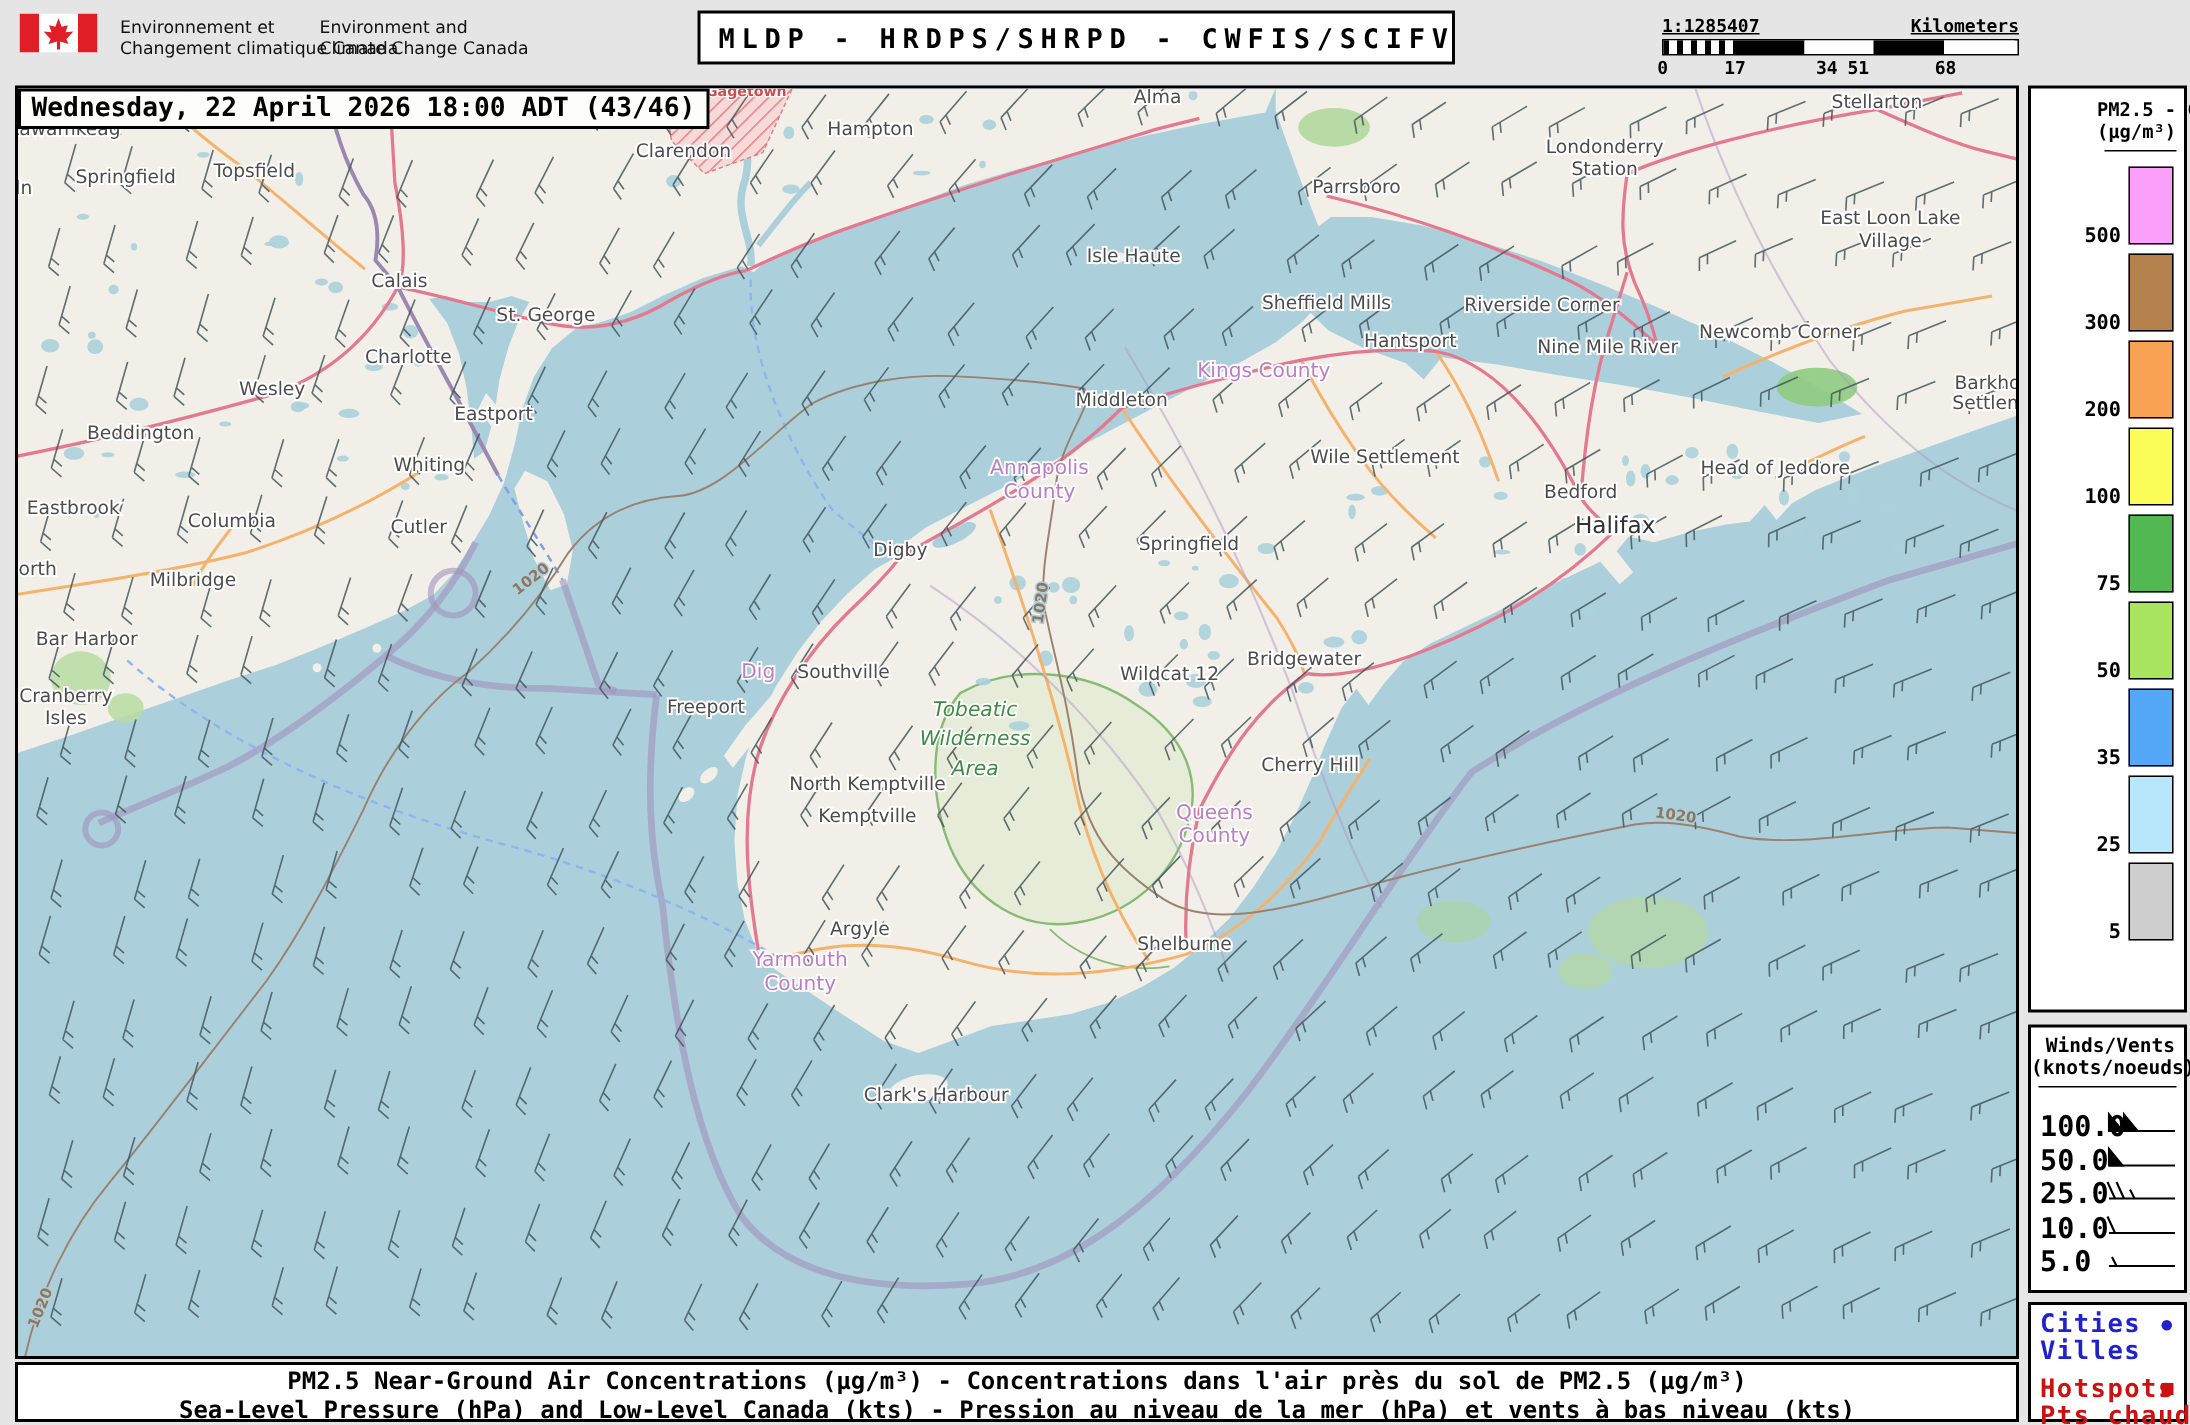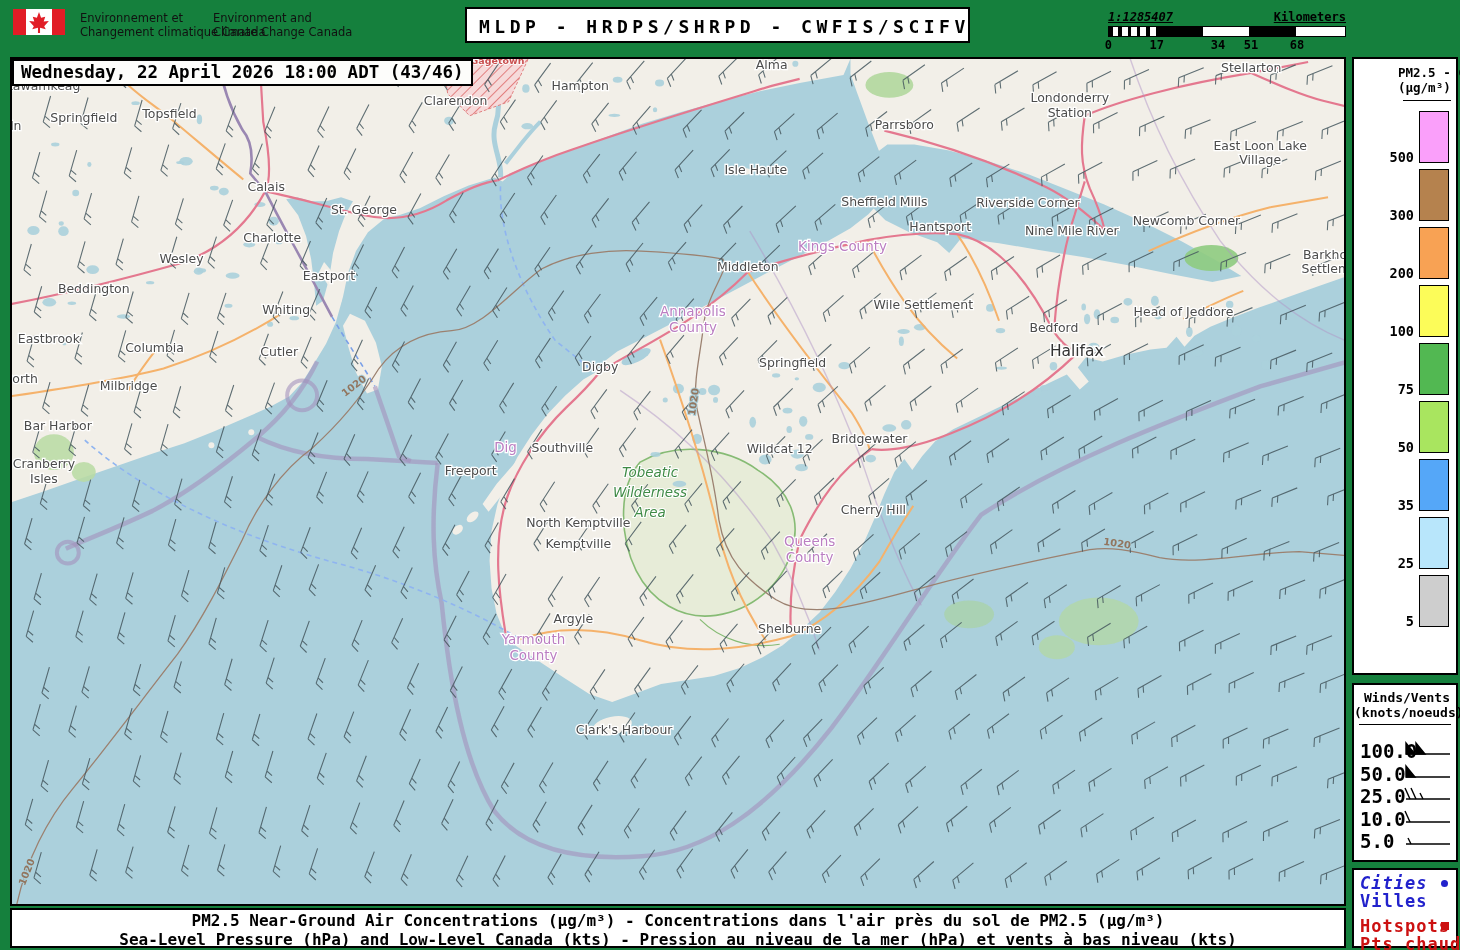--- a/index.html
+++ b/index.html
@@ -1,31 +1,31 @@
 <!DOCTYPE html>
 <html><head>
 <meta charset="utf-8">
 <style>
   html,body{margin:0;padding:0;background:#fff;width:1460px;height:950px;overflow:hidden;
     font-family:"DejaVu Sans","Liberation Sans",sans-serif;}
   .mono{font-family:"DejaVu Sans Mono","Liberation Mono",monospace;}
-  #stage{position:relative;width:1460px;height:950px;background:#15803d;}
+  #stage{position:relative;width:1460px;height:950px;background:#e5e5e5;}
 
   
   #flag{position:absolute;left:13px;top:9px;width:52px;height:26px;}
   #agency-fr{position:absolute;left:80px;top:11px;font-size:11.5px;line-height:14px;color:#111;}
   #agency-en{position:absolute;left:213px;top:11px;font-size:11.5px;line-height:14px;color:#111;}
   #title-box{position:absolute;left:465px;top:7px;width:505px;height:36px;border:2px solid #000;
     background:#fff;box-sizing:border-box;}
   #title-box span{position:absolute;left:12px;top:7px;font-size:18px;font-weight:bold;letter-spacing:4.5px;white-space:nowrap;}
 
   
   #scale{position:absolute;left:1108px;top:10px;width:238px;}
   #scale .srow{position:relative;height:14px;font-size:12px;font-weight:bold;}
-  #scale .ratio{position:absolute;left:0;top:0;text-decoration:underline;font-style:italic;}
+  #scale .ratio{position:absolute;left:0;top:0;text-decoration:underline;}
   #scale .unit{position:absolute;right:0;top:0;text-decoration:underline;}
   #sbar{position:relative;height:11px;border:1.5px solid #000;box-sizing:border-box;margin-top:2px;background:#fff;display:flex;}
   #sbar .seg{height:100%;}
   #sticks{position:relative;height:14px;font-size:12px;font-weight:bold;}
   #sticks span{position:absolute;top:1px;transform:translateX(-30%);}
 
   
   #map{position:absolute;left:10px;top:57px;width:1336px;height:849px;border:2px solid #000;
     box-sizing:border-box;background:#abd0dc;overflow:hidden;}
   #map svg{position:absolute;left:0;top:0;width:100%;height:100%;}
@@ -93,21 +93,21 @@
         <div class="seg" style="width: 46.8px; background: repeating-linear-gradient(90deg, rgb(0, 0, 0) 0px, rgb(0, 0, 0) 3.5px, rgb(255, 255, 255) 3.5px, rgb(255, 255, 255) 9.3px);"></div>
         <div class="seg" style="width: 46.8px; background: rgb(0, 0, 0);"></div>
         <div class="seg" style="width: 46.8px; background: rgb(255, 255, 255);"></div>
         <div class="seg" style="width: 46.8px; background: rgb(0, 0, 0);"></div>
         <div class="seg" style="width: 46.8px; background: rgb(255, 255, 255);"></div>
       </div>
     <div id="sticks">
         <span style="left: -1px;">0</span>
         <span style="left: 45.8px;">17</span>
         <span style="left: 107px;">34</span>
-        <span style="left: 140px;">51</span>
+        <span style="left: 128px;">51</span>
         <span style="left: 186.2px;">68</span>
       </div>
   </div>
 
   <div id="map">
       <svg viewBox="10 57 1336 849" preserveAspectRatio="none">
         <defs>
           <pattern id="redhatch" width="7" height="7" patternUnits="userSpaceOnUse" patternTransform="rotate(45)">
             <rect width="7" height="7" fill="#f6dada"></rect>
             <line x1="0" y1="0" x2="0" y2="7" stroke="#e27f7f" stroke-width="2"></line>
@@ -948,21 +948,21 @@
             <g stroke="#000" fill="none" stroke-width="1.4">
               <line x1="4" y1="15" x2="48" y2="15"></line>
               <line x1="9" y1="15" x2="6" y2="9"></line>
             </g>
           </svg>
         </div>
       </div>
   </div>
 
   <div id="mark-panel" class="panel">
-    <div class="mk blue mono" style="margin-top:4px;font-style:italic;"><span>Cities</span>
+    <div class="mk blue mono" style="margin-top:4px;"><span>Cities</span>
       <span id="cities-dot"></span></div>
     <div class="mk blue mono">Villes</div>
     <div class="mk red mono" style="margin-top:7px;position:relative;"><span>Hotspots</span>
       <span id="hot-sq"></span></div>
     <div class="mk red mono">Pts chauds</div>
   </div>
 
   <div id="caption" class="mono">
     <div class="l1">PM2.5 Near-Ground Air Concentrations (µg/m³) - Concentrations dans l'air près du sol de PM2.5 (µg/m³)</div>
     <div>Sea-Level Pressure (hPa) and Low-Level Canada (kts) - Pression au niveau de la mer (hPa) et vents à bas niveau (kts)</div>

